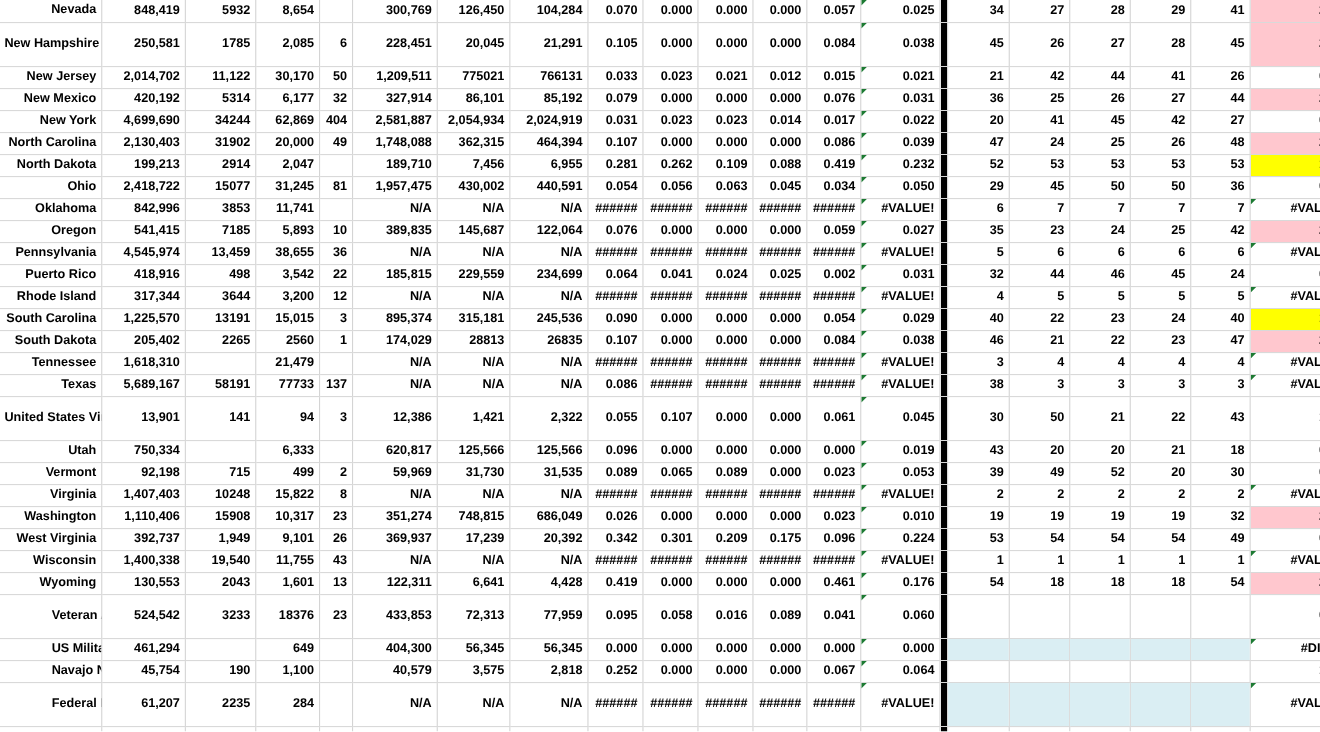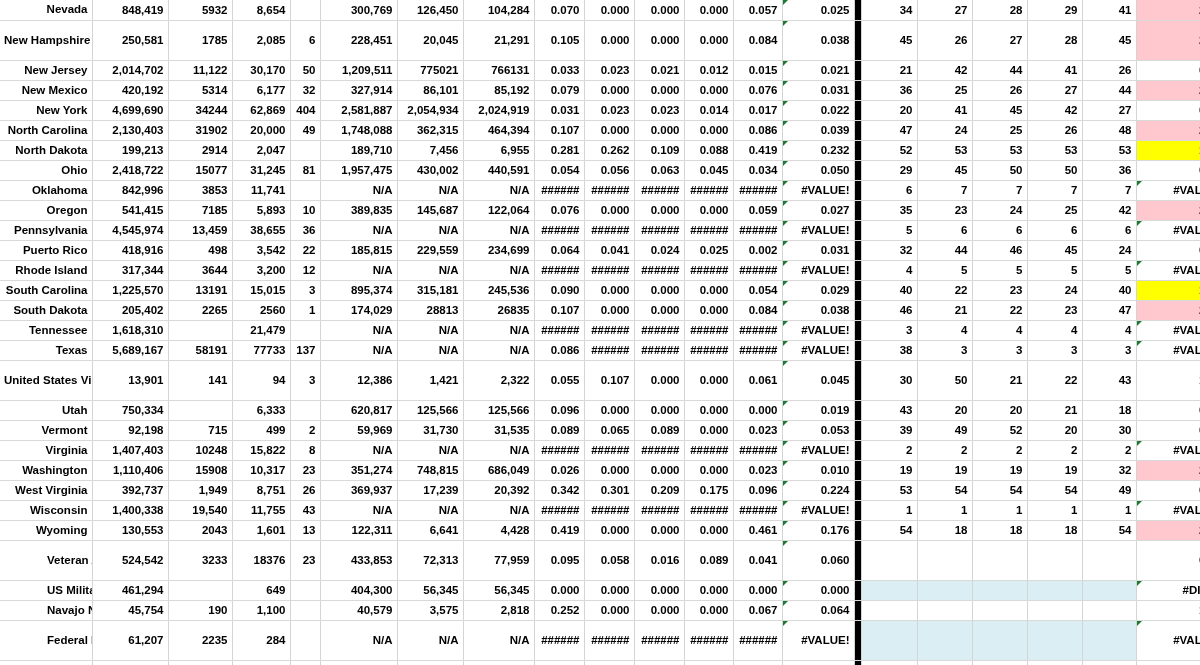--- a/index.html
+++ b/index.html
@@ -629,21 +629,21 @@
         <td class="rank">19</td>
         <td class="rank">19</td>
         <td class="rank">19</td>
         <td class="rank">32</td>
         <td class="last pink">2.37</td>
       </tr>
       <tr>
         <td class="name"><span class="lnk">West Virginia</span></td>
         <td class="">392,737</td>
         <td class="">1,949</td>
-        <td class="">8,751</td>
+        <td class="">9,101</td>
         <td class="">26</td>
         <td class="">369,937</td>
         <td class="">17,239</td>
         <td class="">20,392</td>
         <td class="dec">0.342</td>
         <td class="dec">0.301</td>
         <td class="dec">0.209</td>
         <td class="dec">0.175</td>
         <td class="dec">0.096</td>
         <td class="dec tri">0.224</td>

